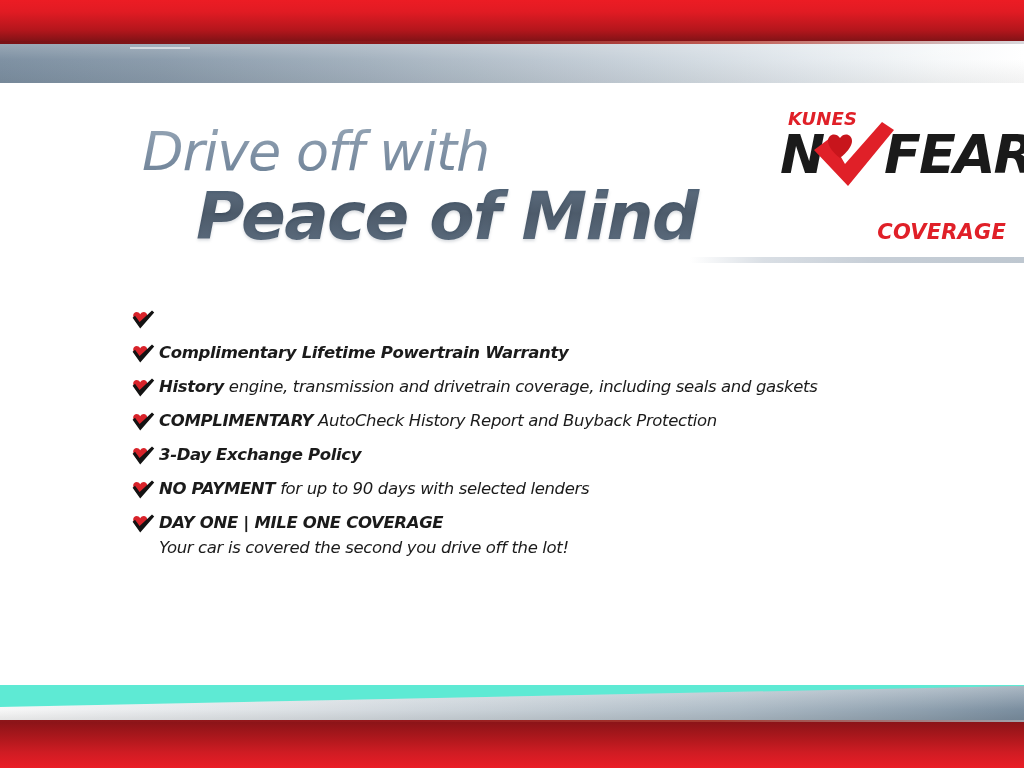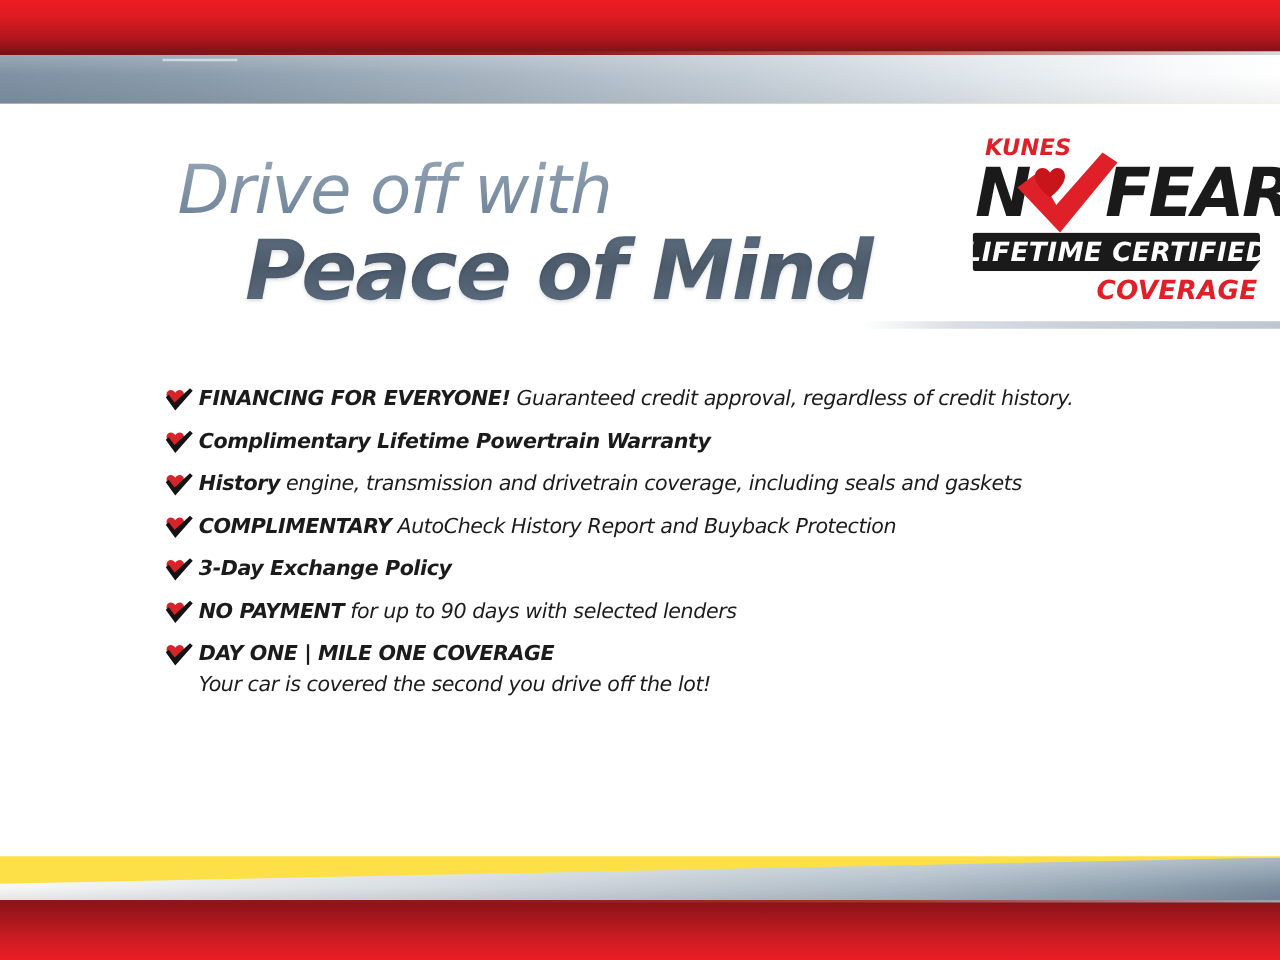--- a/index.html
+++ b/index.html
@@ -9,21 +9,21 @@
     height: 768px;
     overflow: hidden;
     background: #ffffff;
     font-family: "Liberation Sans", sans-serif;
   }
 
   #page {
     position: relative;
     width: 1024px;
     height: 768px;
-    background: #fde047;
+    background: #5eead4;
     overflow: hidden;
   }
 
   
   .top-red {
     position: absolute;
     left: 0; top: 0;
     width: 1024px; height: 42px;
     background: linear-gradient(to bottom, #ec1c24 0%, #e11b23 28%, #b3161c 72%, #7e1216 100%);
   }
@@ -287,37 +287,33 @@
 
           <path d="M2 30 L18 18 L33 44 L70 2 L82 10 L36 66 Z" fill="#e02028"></path>
 
           <path d="M16 21 C16 14, 24 12, 28 18 C32 12, 40 14, 40 21 C40 29, 28 38, 28 38 C28 38, 16 29, 16 21 Z" fill="#c8151c"></path>
         </svg>
       </span>
 
       <span class="logo-fear">FEAR</span>
     </div>
 
-    <div class="logo-banner">
-      <span class="logo-banner-text">LIFETIME CERTIFIED</span>
-    </div>
 
     <div class="logo-vehicles">COVERAGE</div>
   </div>
 
   <div class="bullets">
 
     <div class="bullet">
       <span class="bullet-icon">
         <svg width="26" height="24" viewBox="0 0 26 24" xmlns="http://www.w3.org/2000/svg">
           <path d="M3.2 7.6 C3.2 3.9, 8.0 2.6, 10.2 6.2 C12.4 2.6, 17.2 3.9, 17.2 7.6 C17.2 12.6, 10.2 18.4, 10.2 18.4 C10.2 18.4, 3.2 12.6, 3.2 7.6 Z" fill="#d8232a"></path>
           <path d="M2.6 9.8 L5.0 7.8 L9.6 14.0 L22.0 2.6 L24.2 4.6 L10.2 20.4 Z" fill="#131313"></path>
         </svg>
       </span>
-      <span class="bullet-text"><b class="b">FINANCING FOR EVERYONE!</b><span class="r"> Guaranteed credit approval, regardless of credit history.</span></span>
     </div>
 
     <div class="bullet">
       <span class="bullet-icon">
         <svg width="26" height="24" viewBox="0 0 26 24" xmlns="http://www.w3.org/2000/svg">
           <path d="M3.2 7.6 C3.2 3.9, 8.0 2.6, 10.2 6.2 C12.4 2.6, 17.2 3.9, 17.2 7.6 C17.2 12.6, 10.2 18.4, 10.2 18.4 C10.2 18.4, 3.2 12.6, 3.2 7.6 Z" fill="#d8232a"></path>
           <path d="M2.6 9.8 L5.0 7.8 L9.6 14.0 L22.0 2.6 L24.2 4.6 L10.2 20.4 Z" fill="#131313"></path>
         </svg>
       </span>
       <span class="bullet-text"><b class="b">Complimentary Lifetime Powertrain Warranty</b><span class="r"></span></span>

